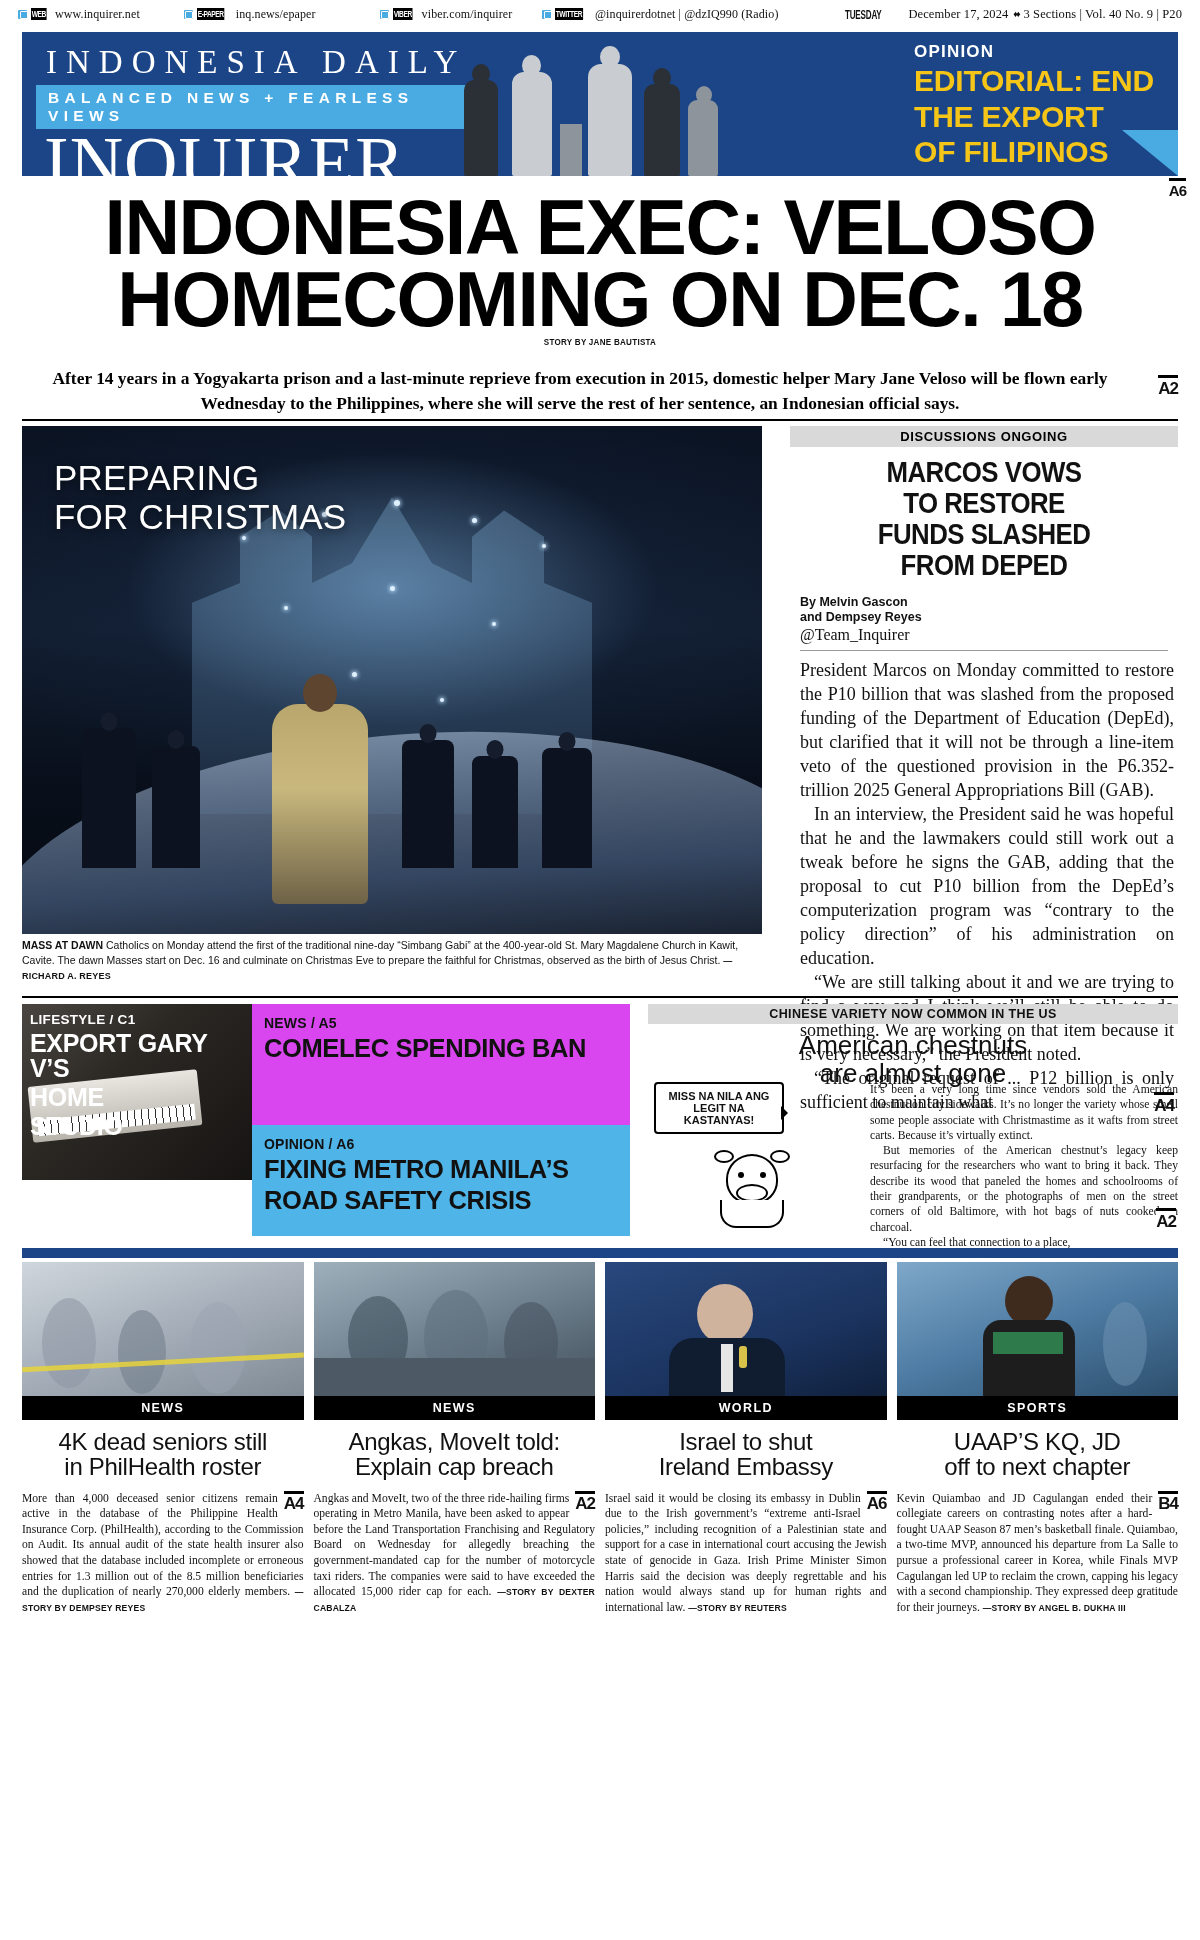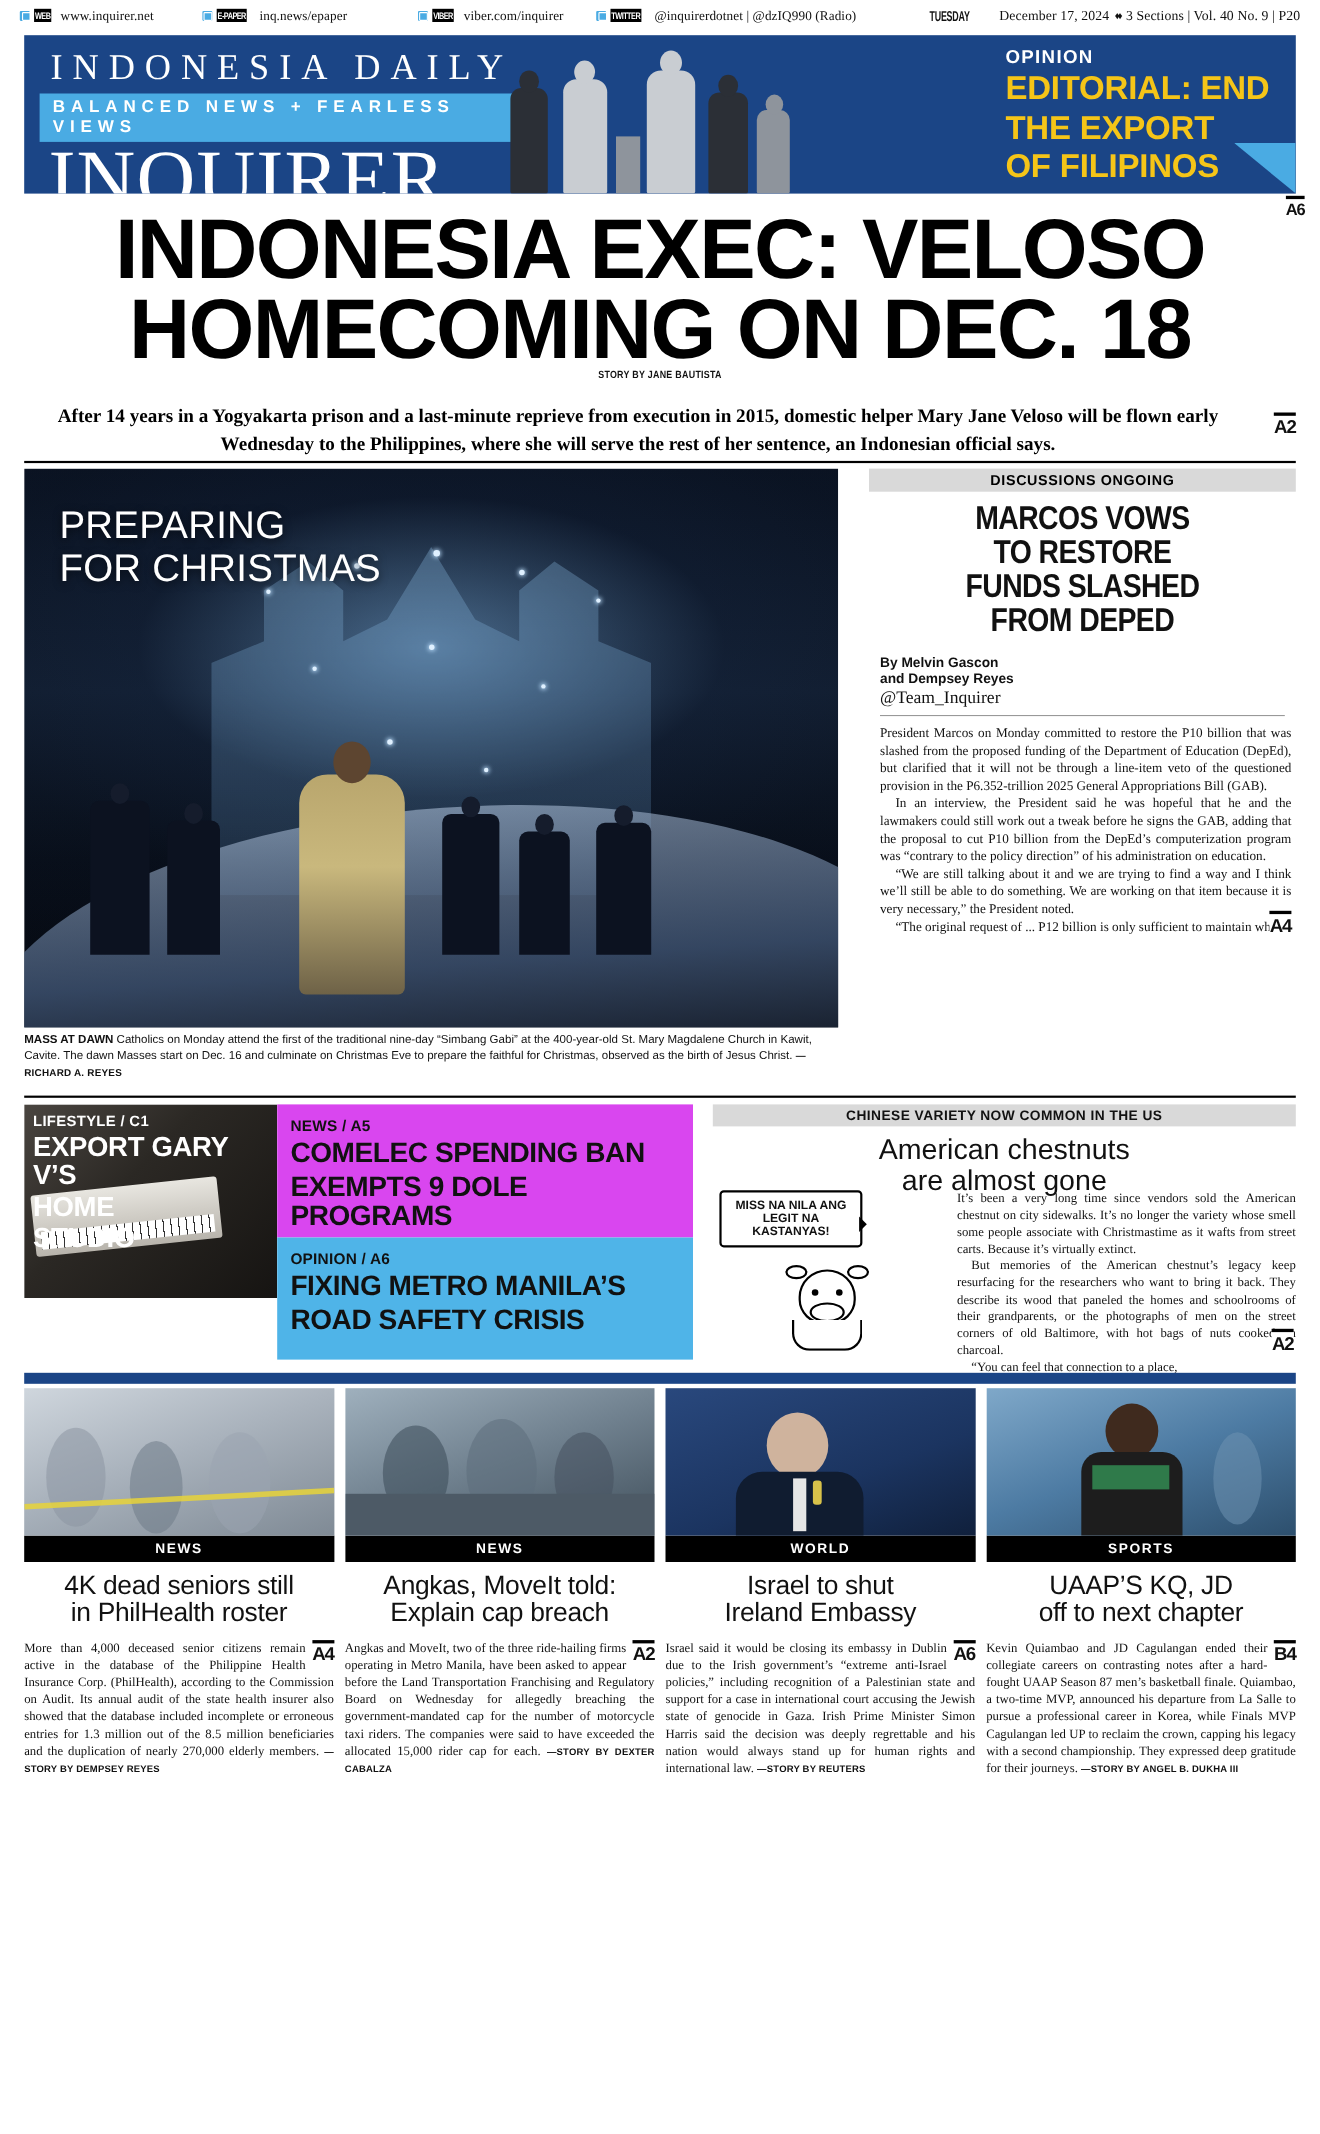--- a/index.html
+++ b/index.html
@@ -163,21 +163,21 @@
     line-height:1.03; letter-spacing:-0.6px; text-align:center; margin-top:10px;
     transform:scaleX(0.86); transform-origin:center top;
   }
   .side-byline {
     font-family:"Liberation Sans", sans-serif; font-weight:bold; font-size:12.5px;
     line-height:1.2; margin-top:14px; padding-left:10px;
   }
   .side-handle { font-family:"Liberation Serif", serif; font-weight:normal; font-size:16px; }
   .side-rule { height:1px; background:#999; margin:6px 10px 7px 10px; }
   .side-body {
-    font-family:"Liberation Serif", serif; font-size:12px; line-height:1.335;
+    font-family:"Liberation Serif", serif; font-size:18px; line-height:1.335;
     text-align:justify; padding-left:10px; padding-right:4px; hyphens:auto;
   }
   .side-body p { text-indent:14px; margin:0; }
   .side-body p:first-child { text-indent:0; }
   .pagref-a4-side {
     position:absolute; right:4px; bottom:-2px;
     font-family:"Liberation Sans", sans-serif; font-weight:bold; font-size:17px;
     border-top:3px solid #000; padding-top:1px; letter-spacing:-1px; background:#fff;
   }
 
@@ -438,21 +438,20 @@
     <div class="promo-txt">
       <div class="promo-kicker">LIFESTYLE / C1</div>
       <div class="promo-head">EXPORT GARY V’S</div>
       <div class="promo-head">HOME</div>
       <div class="promo-head">STUDIO</div>
     </div>
   </div>
   <div class="promo-yellow">
     <div class="pk2">NEWS / A5</div>
     <div class="ph2">COMELEC SPENDING BAN</div>
-    <div class="ph2">EXEMPTS 9 DOLE PROGRAMS</div>
   </div>
   <div class="promo-blue">
     <div class="pk2">OPINION / A6</div>
     <div class="ph2">FIXING METRO MANILA’S</div>
     <div class="ph2">ROAD SAFETY CRISIS</div>
   </div>
 </div>
 
 <div class="chest">
   <div class="chest-kicker">CHINESE VARIETY NOW COMMON IN THE US</div>

